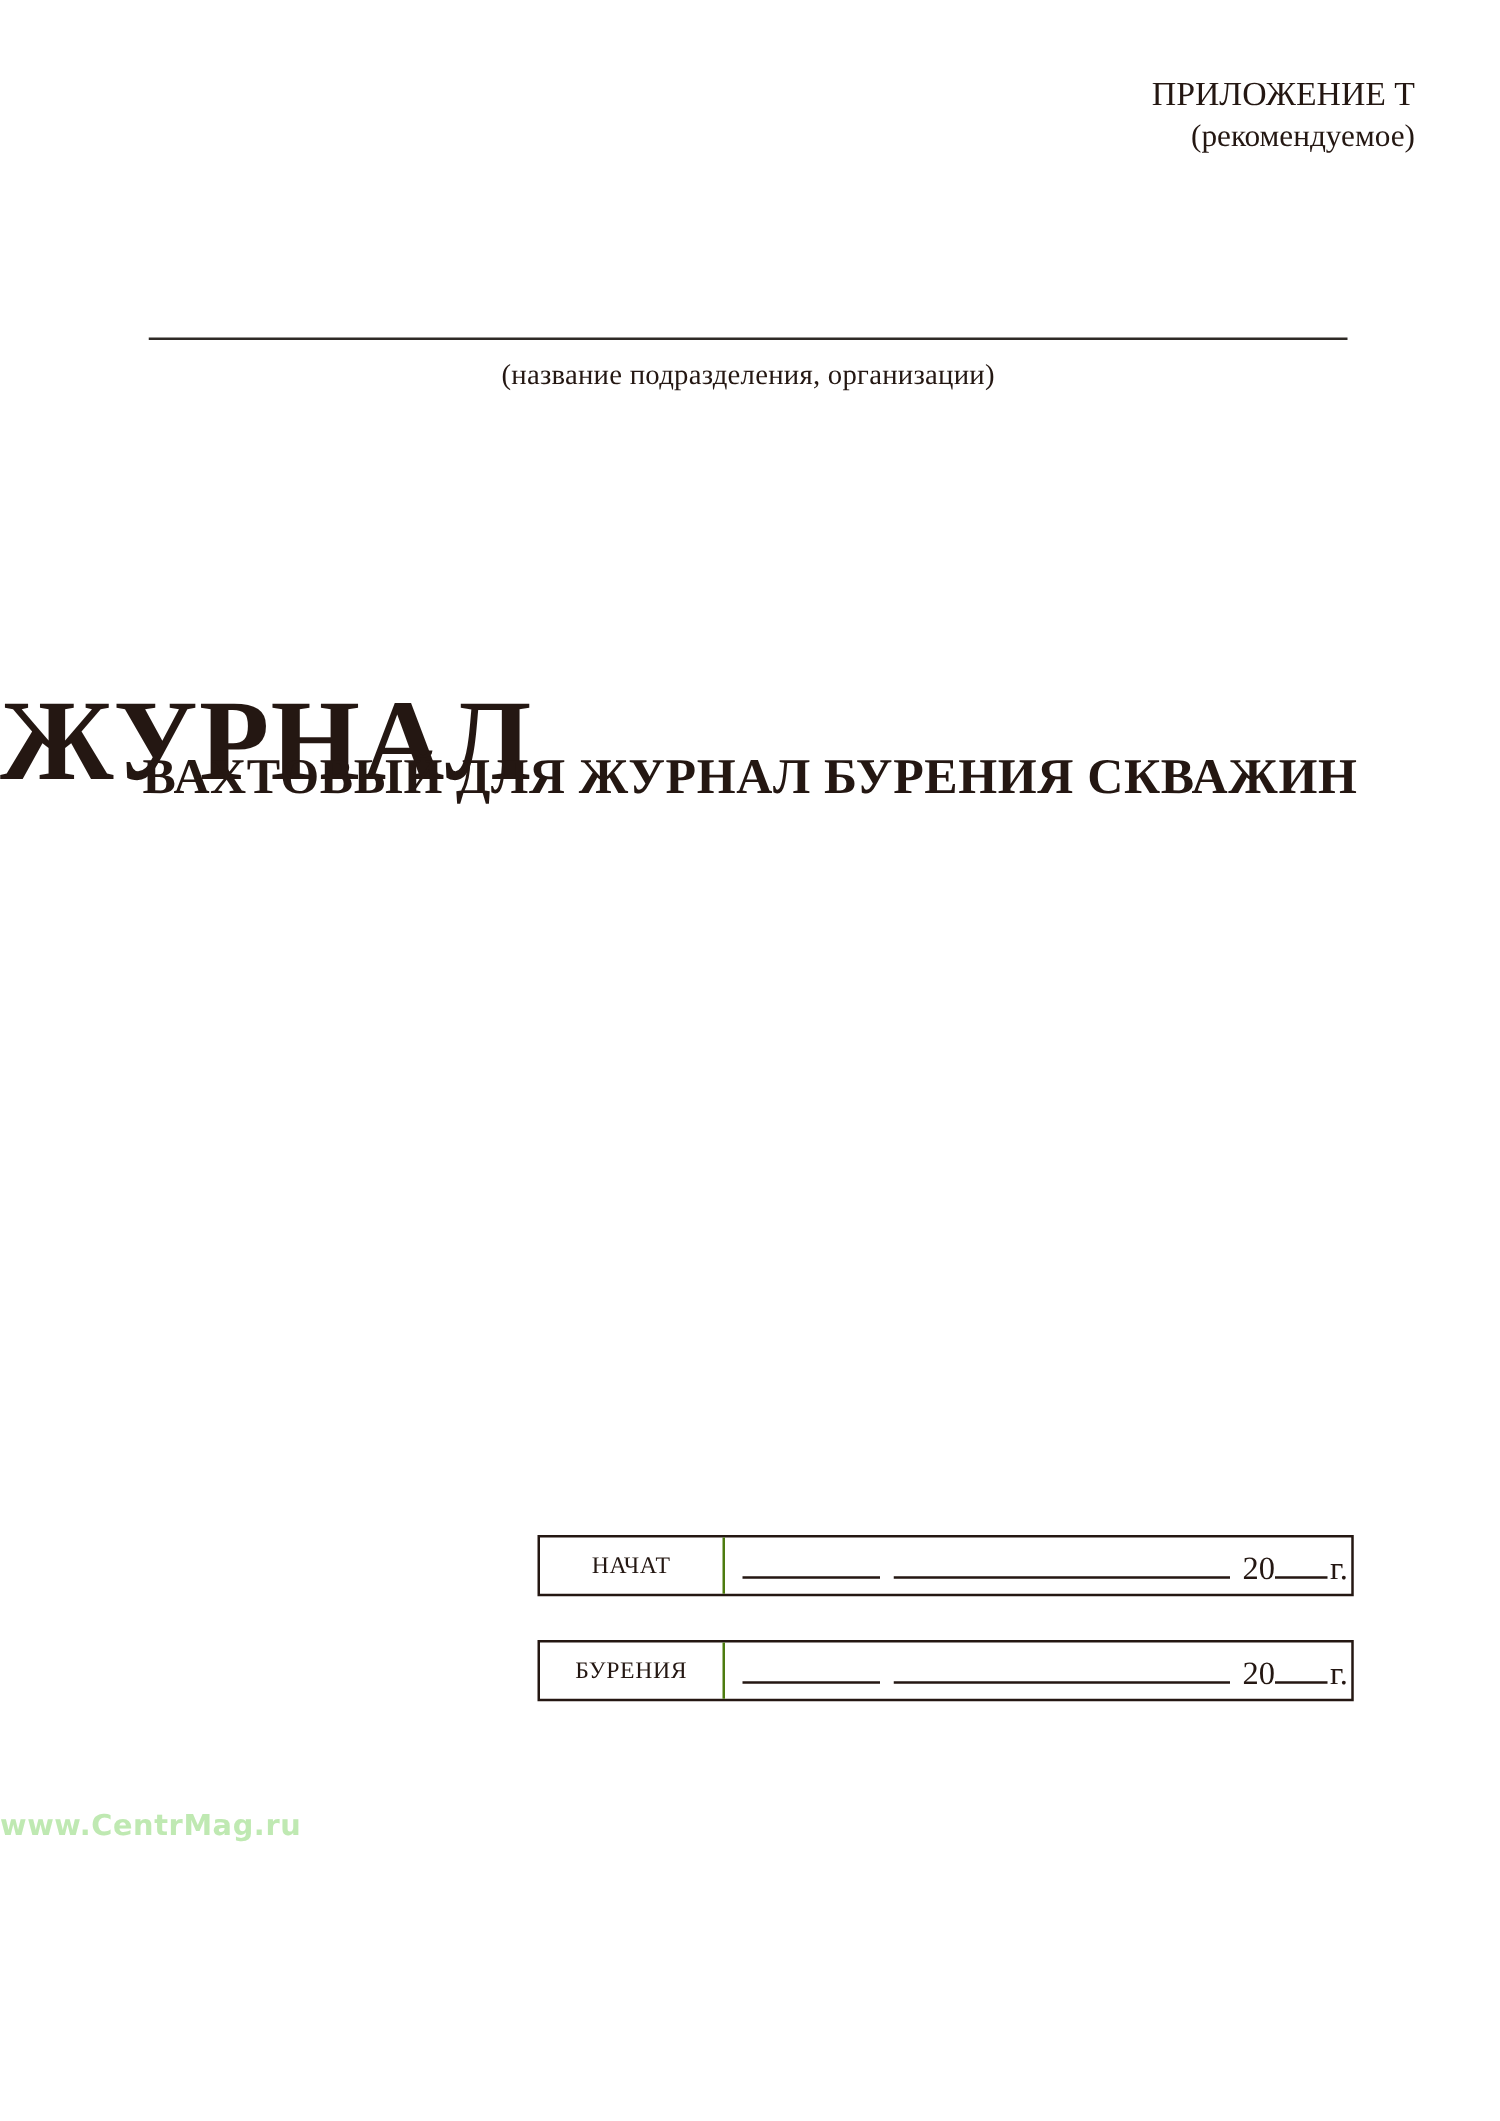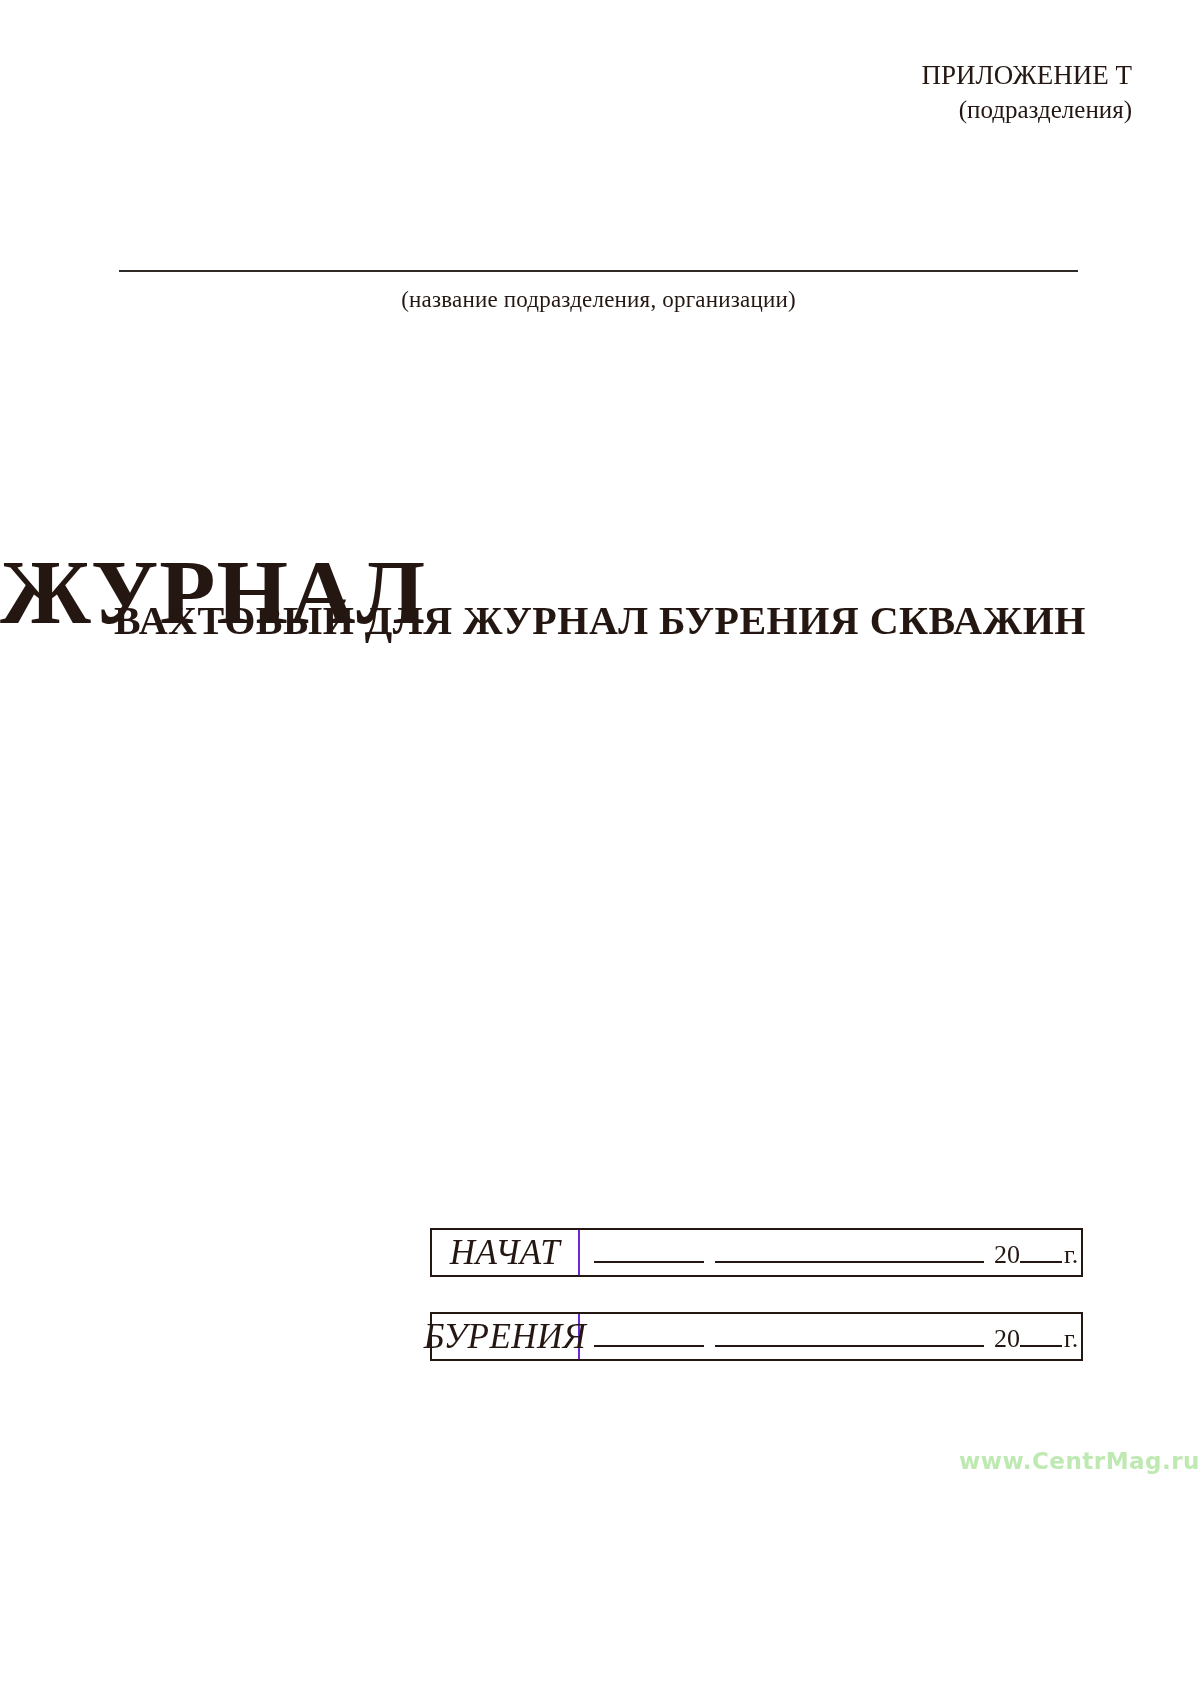--- a/index.html
+++ b/index.html
@@ -82,28 +82,27 @@
     border: 2px solid #241712;
     box-sizing: border-box;
     display: flex;
     align-items: stretch;
     background: #fff;
   }
   .form-box.start { top: 1228px; }
   .form-box.end   { top: 1312px; }
   .form-label-cell {
     width: 146px;
-    border-right: 2px solid #6d28d9;
+    border-right: 2px solid #4d7c0f;
     display: flex;
     align-items: center;
     justify-content: center;
-    font-size: 35px;
+    font-size: 19px;
     letter-spacing: 0.5px;
     flex: 0 0 auto;
-    font-style: italic;
   }
   .form-content-cell {
     flex: 1 1 auto;
     font-size: 26px;
     white-space: nowrap;
     padding: 7px 0 0 14px;
     line-height: 36px;
   }
   .blank {
     display: inline-block;
@@ -116,36 +115,36 @@
   .blank.year  { width: 42px; }
   .year-prefix { padding-left: 2px; }
   .year-suffix { padding-left: 2px; }
 
   
   .watermark {
     position: absolute;
     top: 1448px;
     left: 0;
     width: 100%;
-    text-align: right;
+    text-align: left;
     font-family: "DejaVu Sans", "Liberation Sans", sans-serif;
     font-weight: bold;
     font-size: 23px;
     letter-spacing: 0.5px;
     color: #bfe9b2;
   }
 </style>
 </head>
 <body>
 
 <div class="page">
 
   <div class="appendix">
     <div class="l1">ПРИЛОЖЕНИЕ Т</div>
-    <div class="l2">(подразделения)</div>
+    <div class="l2">(рекомендуемое)</div>
   </div>
 
   <div class="org-field">
     <span class="org-line"></span>
     <span class="org-caption">(название подразделения, организации)</span>
   </div>
 
   <div class="doc-title">ЖУРНАЛ</div>
   <div class="doc-subtitle">ВАХТОВЫЙ ДЛЯ ЖУРНАЛ БУРЕНИЯ СКВАЖИН</div>
 

